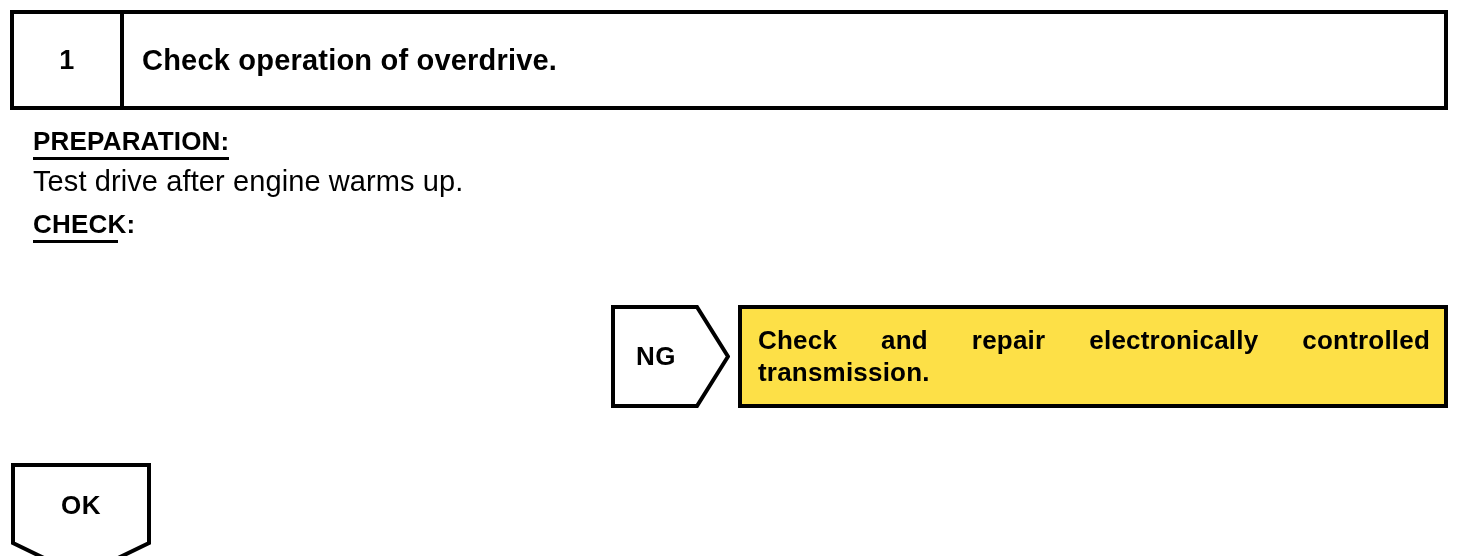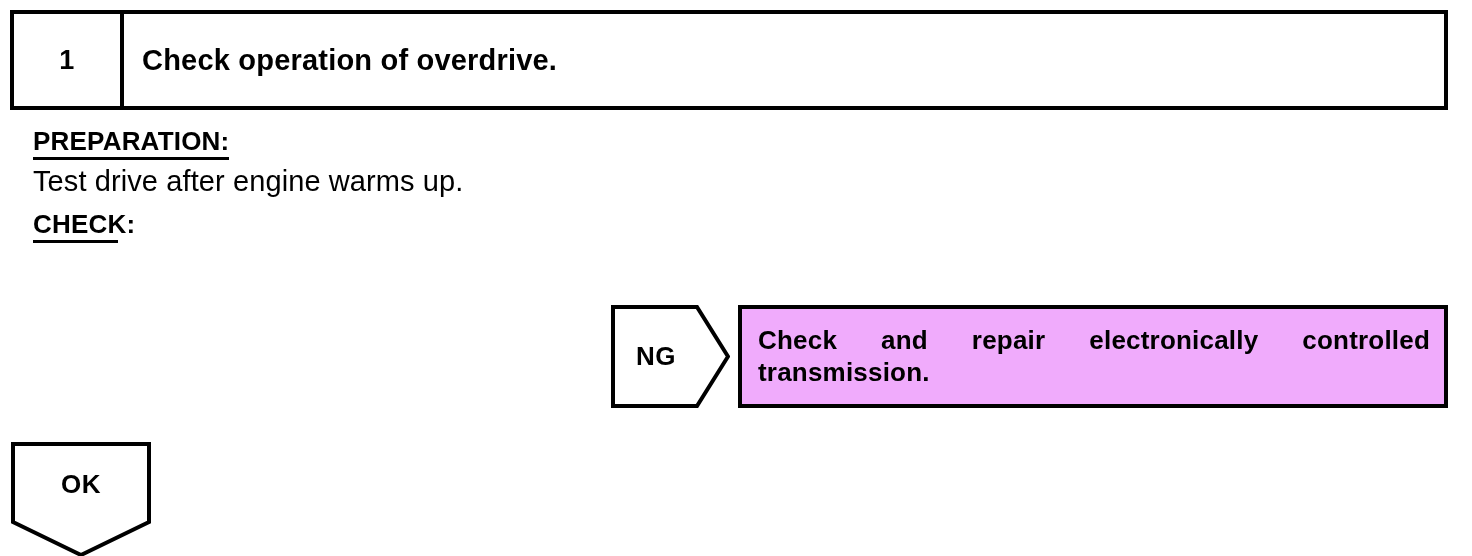--- a/index.html
+++ b/index.html
@@ -123,21 +123,21 @@
     letter-spacing: 0.5px;
   }
   .ng-box {
     position: absolute;
     left: 127px;
     top: 0;
     right: 0;
     height: 103px;
     box-sizing: border-box;
     border: 4px solid #000;
-    background: #f0abfc;
+    background: #fde047;
     display: flex;
     align-items: center;
   }
   .ng-box-text {
     padding: 0 14px 0 16px;
     font-size: 26px;
     font-weight: bold;
     line-height: 1.22;
     text-align: justify;
     text-align-last: left;
@@ -152,21 +152,21 @@
   }
   .ng-box-text .jline-last {
     display: block;
     text-align: center;
   }
 
   
   .ok-tag {
     position: absolute;
     left: 11px;
-    top: 442px;
+    top: 463px;
     width: 140px;
     height: 88px;
     text-decoration: underline;
   }
   .ok-tag svg { display: block; }
   .ok-tag-label {
     position: absolute;
     left: 0;
     top: 0;
     width: 140px;

